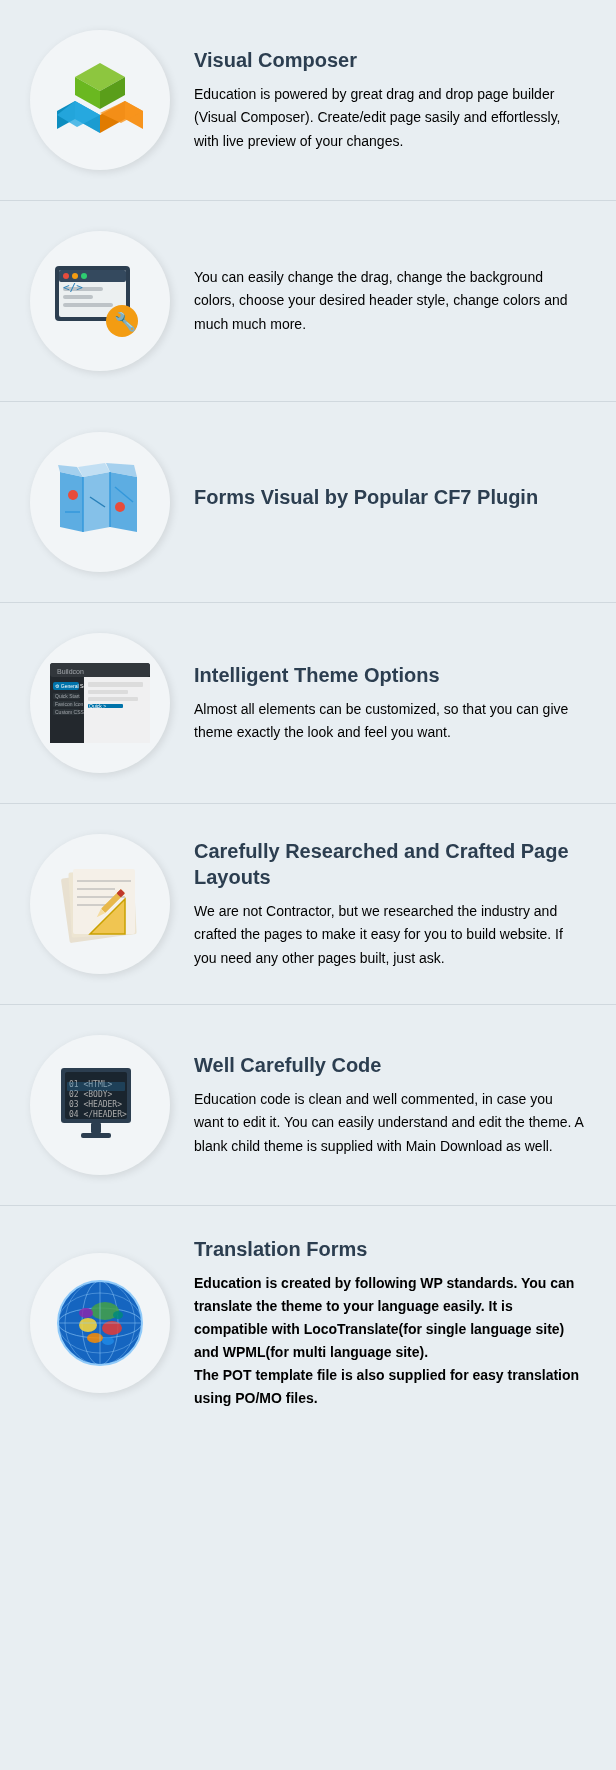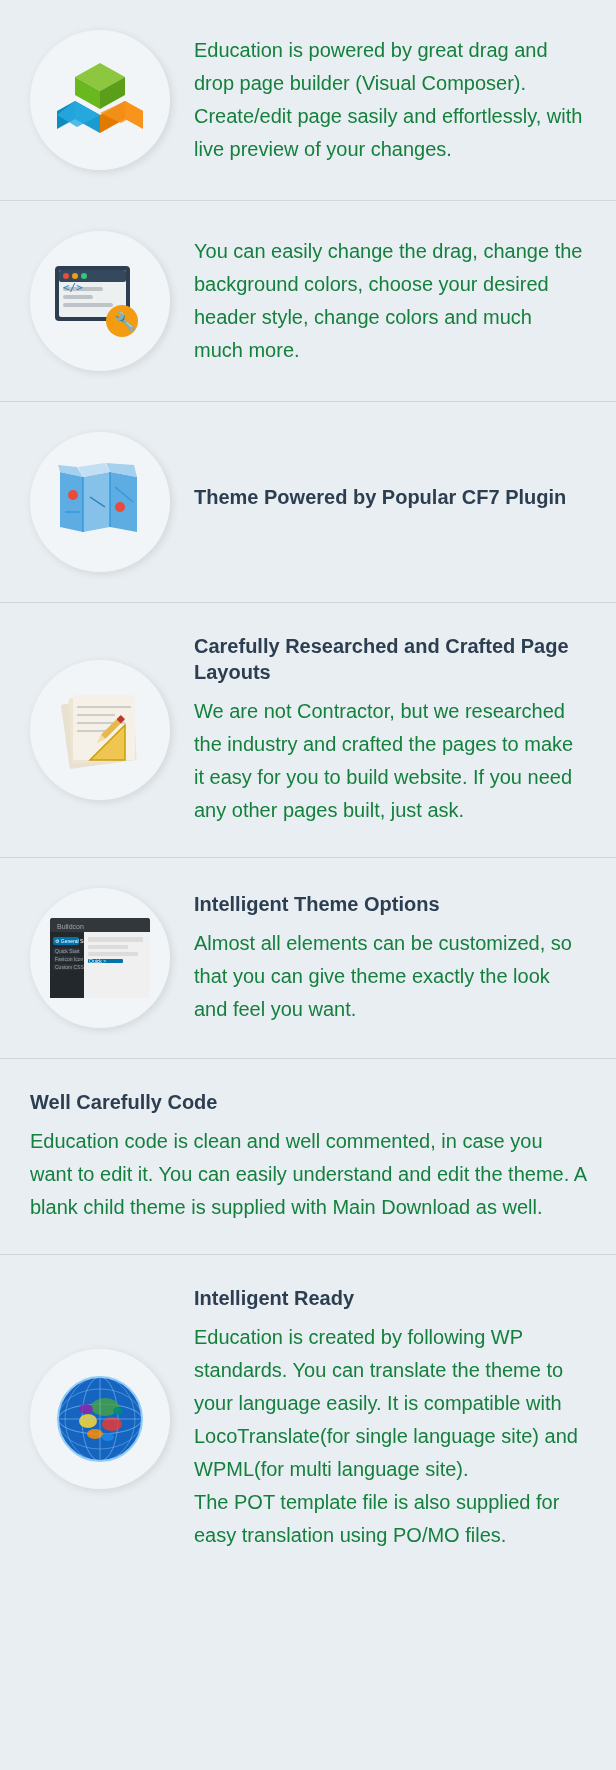--- a/index.html
+++ b/index.html
@@ -56,22 +56,22 @@
 
     .feature-title {
       font-size: 20px;
       font-weight: 700;
       color: #2c3e50;
       margin-bottom: 10px;
       line-height: 1.3;
     }
 
     .feature-desc {
-      font-size: 20px;
-      color: #15803d;
+      font-size: 14px;
+      color: #000000;
       line-height: 1.65;
     }
 
     
     .vc-icon {
       width: 90px;
       height: 90px;
     }
 
     
@@ -127,20 +127,21 @@
         <polygon points="20,46 45,60 45,78 20,64" fill="#0d8dbf" opacity="0.5"></polygon>
         <polygon points="20,46 2,56 2,74 20,64" fill="#0d8dbf"></polygon>
         <polygon points="20,46 45,60 22,72 2,60" fill="#29abe2" opacity="0.8"></polygon>
 
         <polygon points="70,46 88,56 88,74 70,64" fill="#f7941d"></polygon>
         <polygon points="70,46 45,60 45,78 70,64" fill="#e07b00"></polygon>
         <polygon points="70,46 88,56 66,68 45,58" fill="#f7941d" opacity="0.8"></polygon>
       </svg>
     </div>
     <div class="feature-text">
+      <div class="feature-title">Visual Composer</div>
       <div class="feature-desc">Education is powered by great drag and drop page builder (Visual Composer). Create/edit page sasily and effortlessly, with live preview of your changes.</div>
     </div>
   </div>
 
   <div class="feature-item">
     <div class="icon-circle">
       <svg class="customize-icon" viewBox="0 0 100 80" xmlns="http://www.w3.org/2000/svg">
 
         <rect x="5" y="5" width="75" height="55" rx="4" fill="#2c3e50"></rect>
         <rect x="9" y="9" width="67" height="47" rx="2" fill="#ecf0f1"></rect>
@@ -186,48 +187,21 @@
         <line x1="10" y1="55" x2="25" y2="55" stroke="#3498db" stroke-width="1.5"></line>
         <line x1="35" y1="40" x2="50" y2="50" stroke="#2980b9" stroke-width="1.5"></line>
         <line x1="60" y1="30" x2="78" y2="45" stroke="#3498db" stroke-width="1.5"></line>
 
         <polygon points="5,15 28,20 22,10 3,8" fill="#85c1e9" opacity="0.7"></polygon>
         <polygon points="28,20 55,15 50,6 23,10" fill="#aed6f1" opacity="0.7"></polygon>
         <polygon points="55,15 82,20 79,8 51,6" fill="#85c1e9" opacity="0.7"></polygon>
       </svg>
     </div>
     <div class="feature-text">
-      <div class="feature-title">Theme Powered by Popular CF7 Plugin</div>
-    </div>
-  </div>
-
-  <div class="feature-item">
-    <div class="icon-circle">
-      <svg class="layouts-icon" viewBox="0 0 90 90" xmlns="http://www.w3.org/2000/svg">
-
-        <rect x="10" y="15" width="65" height="65" rx="2" fill="#e8e0d0" transform="rotate(-8,42,47)"></rect>
-        <rect x="15" y="12" width="65" height="65" rx="2" fill="#ede5d2" transform="rotate(-3,47,44)"></rect>
-        <rect x="18" y="10" width="62" height="65" rx="2" fill="#f5f0e8"></rect>
-
-        <line x1="22" y1="22" x2="76" y2="22" stroke="#aaa" stroke-width="1"></line>
-        <line x1="22" y1="30" x2="60" y2="30" stroke="#aaa" stroke-width="1"></line>
-        <line x1="22" y1="38" x2="70" y2="38" stroke="#aaa" stroke-width="1"></line>
-        <line x1="22" y1="46" x2="55" y2="46" stroke="#aaa" stroke-width="1"></line>
-
-        <polygon points="35,75 70,75 70,40" fill="#f0c040" opacity="0.9"></polygon>
-        <polygon points="35,75 70,75 70,40" fill="none" stroke="#c9a000" stroke-width="1.5"></polygon>
-
-        <rect x="55" y="28" width="6" height="28" rx="1" fill="#e8b84b" transform="rotate(45,58,42)"></rect>
-        <polygon points="55,56 61,56 58,65" fill="#f5dca0" transform="rotate(45,58,42)"></polygon>
-        <rect x="55" y="28" width="6" height="6" rx="1" fill="#c0392b" transform="rotate(45,58,42)"></rect>
-      </svg>
-    </div>
-    <div class="feature-text">
-      <div class="feature-title">Carefully Researched and Crafted Page Layouts</div>
-      <div class="feature-desc">We are not Contractor, but we researched the industry and crafted the pages to make it easy for you to build website. If you need any other pages built, just ask.</div>
+      <div class="feature-title">Forms Visual by Popular CF7 Plugin</div>
     </div>
   </div>
 
   <div class="feature-item">
     <div class="icon-circle">
       <svg class="theme-icon" viewBox="0 0 110 90" xmlns="http://www.w3.org/2000/svg">
 
         <rect x="5" y="5" width="100" height="80" rx="3" fill="#23282d"></rect>
 
         <rect x="5" y="5" width="100" height="14" rx="3" fill="#32373c"></rect>
@@ -253,20 +227,64 @@
         <text x="44" y="50" font-size="5" fill="white" font-family="sans-serif">Quick &gt;</text>
       </svg>
     </div>
     <div class="feature-text">
       <div class="feature-title">Intelligent Theme Options</div>
       <div class="feature-desc">Almost all elements can be customized, so that you can give theme exactly the look and feel you want.</div>
     </div>
   </div>
 
   <div class="feature-item">
+    <div class="icon-circle">
+      <svg class="layouts-icon" viewBox="0 0 90 90" xmlns="http://www.w3.org/2000/svg">
+
+        <rect x="10" y="15" width="65" height="65" rx="2" fill="#e8e0d0" transform="rotate(-8,42,47)"></rect>
+        <rect x="15" y="12" width="65" height="65" rx="2" fill="#ede5d2" transform="rotate(-3,47,44)"></rect>
+        <rect x="18" y="10" width="62" height="65" rx="2" fill="#f5f0e8"></rect>
+
+        <line x1="22" y1="22" x2="76" y2="22" stroke="#aaa" stroke-width="1"></line>
+        <line x1="22" y1="30" x2="60" y2="30" stroke="#aaa" stroke-width="1"></line>
+        <line x1="22" y1="38" x2="70" y2="38" stroke="#aaa" stroke-width="1"></line>
+        <line x1="22" y1="46" x2="55" y2="46" stroke="#aaa" stroke-width="1"></line>
+
+        <polygon points="35,75 70,75 70,40" fill="#f0c040" opacity="0.9"></polygon>
+        <polygon points="35,75 70,75 70,40" fill="none" stroke="#c9a000" stroke-width="1.5"></polygon>
+
+        <rect x="55" y="28" width="6" height="28" rx="1" fill="#e8b84b" transform="rotate(45,58,42)"></rect>
+        <polygon points="55,56 61,56 58,65" fill="#f5dca0" transform="rotate(45,58,42)"></polygon>
+        <rect x="55" y="28" width="6" height="6" rx="1" fill="#c0392b" transform="rotate(45,58,42)"></rect>
+      </svg>
+    </div>
+    <div class="feature-text">
+      <div class="feature-title">Carefully Researched and Crafted Page Layouts</div>
+      <div class="feature-desc">We are not Contractor, but we researched the industry and crafted the pages to make it easy for you to build website. If you need any other pages built, just ask.</div>
+    </div>
+  </div>
+
+  <div class="feature-item">
+    <div class="icon-circle">
+      <svg class="code-icon" viewBox="0 0 95 85" xmlns="http://www.w3.org/2000/svg">
+
+        <rect x="8" y="5" width="70" height="55" rx="3" fill="#2c3e50"></rect>
+        <rect x="12" y="9" width="62" height="47" rx="2" fill="#1a252f"></rect>
+
+        <text x="16" y="24" font-size="8" fill="#aaaaaa" font-family="monospace">01 &lt;HTML&gt;</text>
+        <text x="16" y="34" font-size="8" fill="#aaaaaa" font-family="monospace">02 &lt;BODY&gt;</text>
+        <text x="16" y="44" font-size="8" fill="#aaaaaa" font-family="monospace">03 &lt;HEADER&gt;</text>
+        <text x="16" y="54" font-size="8" fill="#aaaaaa" font-family="monospace">04 &lt;/HEADER&gt;</text>
+
+        <rect x="38" y="60" width="10" height="10" rx="1" fill="#2c3e50"></rect>
+        <rect x="28" y="70" width="30" height="5" rx="2" fill="#2c3e50"></rect>
+
+        <rect x="14" y="19" width="58" height="9" rx="1" fill="#2980b9" opacity="0.3"></rect>
+      </svg>
+    </div>
     <div class="feature-text">
       <div class="feature-title">Well Carefully Code</div>
       <div class="feature-desc">Education code is clean and well com­mented, in case you want to edit it. You can easily understand and edit the theme. A blank child theme is supplied with Main Download as well.</div>
     </div>
   </div>
 
   <div class="feature-item">
     <div class="icon-circle">
       <svg class="translation-icon" viewBox="0 0 100 100" xmlns="http://www.w3.org/2000/svg">
 
@@ -287,19 +305,19 @@
         <ellipse cx="68" cy="42" rx="5" ry="4" fill="#00897b" opacity="0.85"></ellipse>
 
         <circle cx="50" cy="50" r="42" fill="none" stroke="#90caf9" stroke-width="2"></circle>
 
         <line x1="8" y1="50" x2="92" y2="50" stroke="#90caf9" stroke-width="1" opacity="0.5"></line>
 
         <line x1="50" y1="8" x2="50" y2="92" stroke="#90caf9" stroke-width="1" opacity="0.5"></line>
       </svg>
     </div>
     <div class="feature-text">
-      <div class="feature-title">Intelligent Ready</div>
-      <div class="feature-desc" style="white-space: pre-line;">Education is created by following WP standards. You can translate the theme to your language easily. It is compatible with LocoTranslate(for single language site) and WPML(for multi language site).
+      <div class="feature-title">Translation Forms</div>
+      <div class="feature-desc" style="white-space: pre-line; font-weight: bold;">Education is created by following WP standards. You can translate the theme to your language easily. It is compatible with LocoTranslate(for single language site) and WPML(for multi language site).
 The POT template file is also supplied for easy translation using PO/MO files.</div>
     </div>
   </div>
 
 </div>
 
 </body></html>

